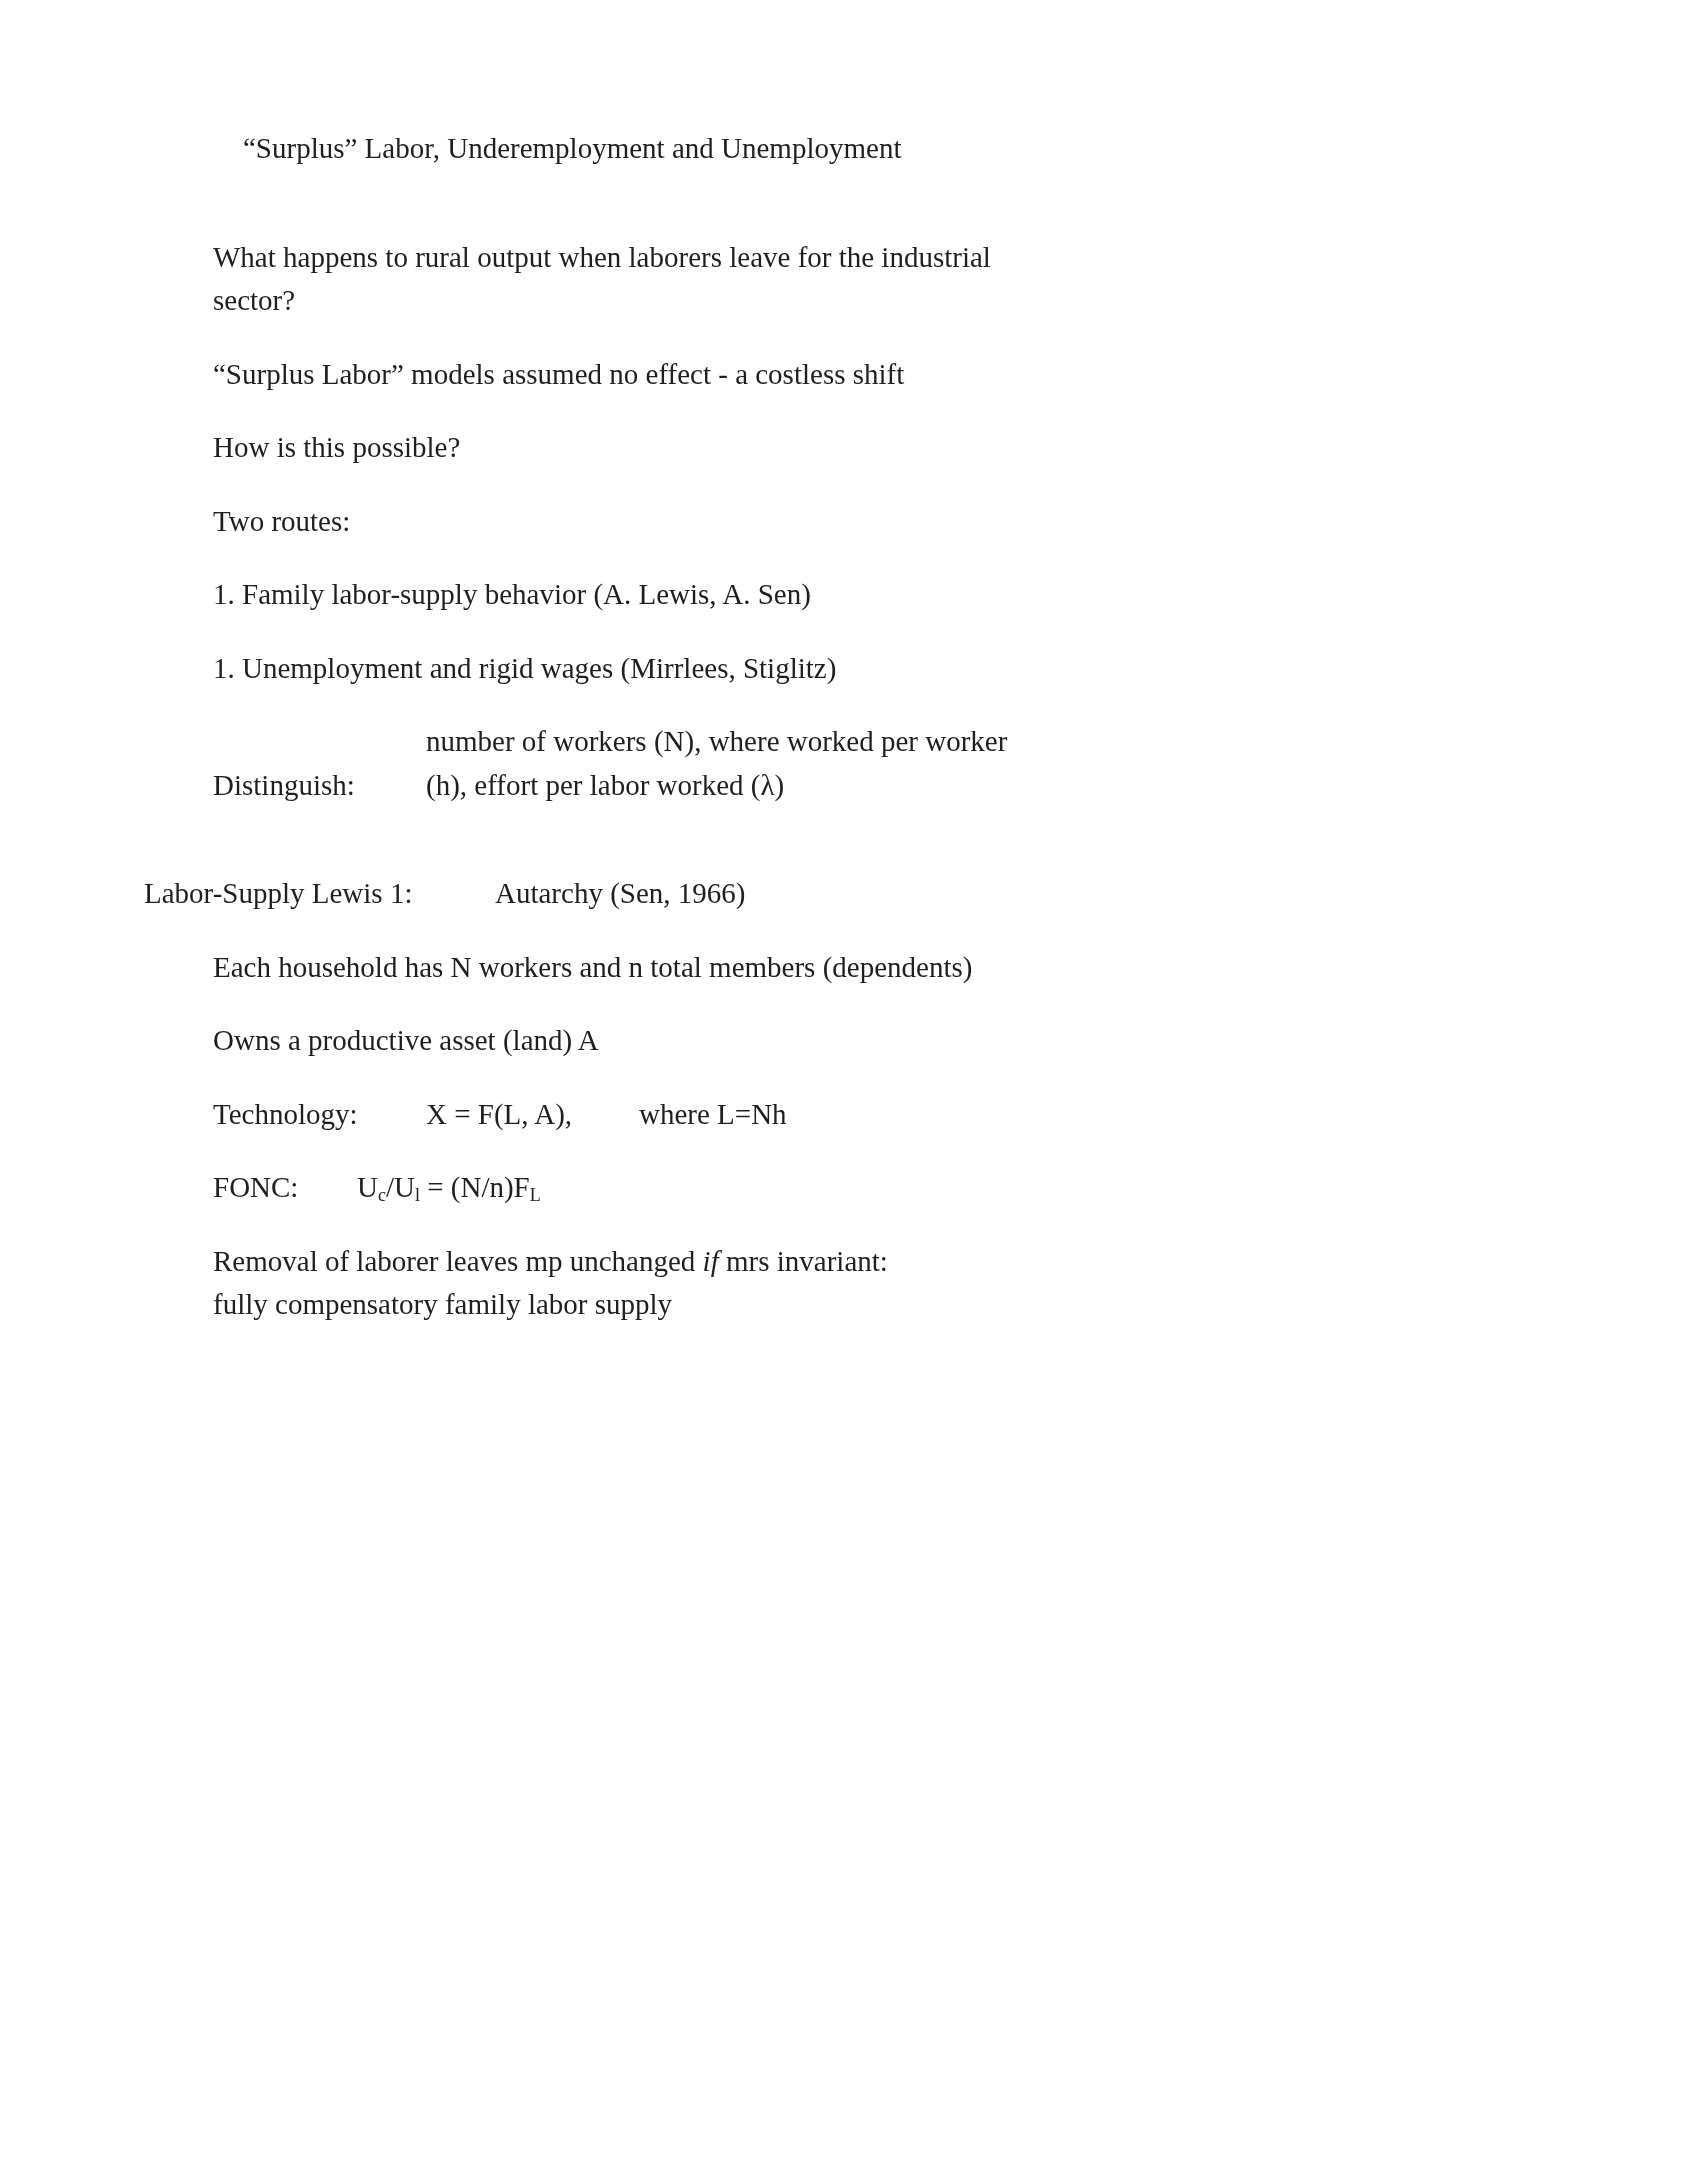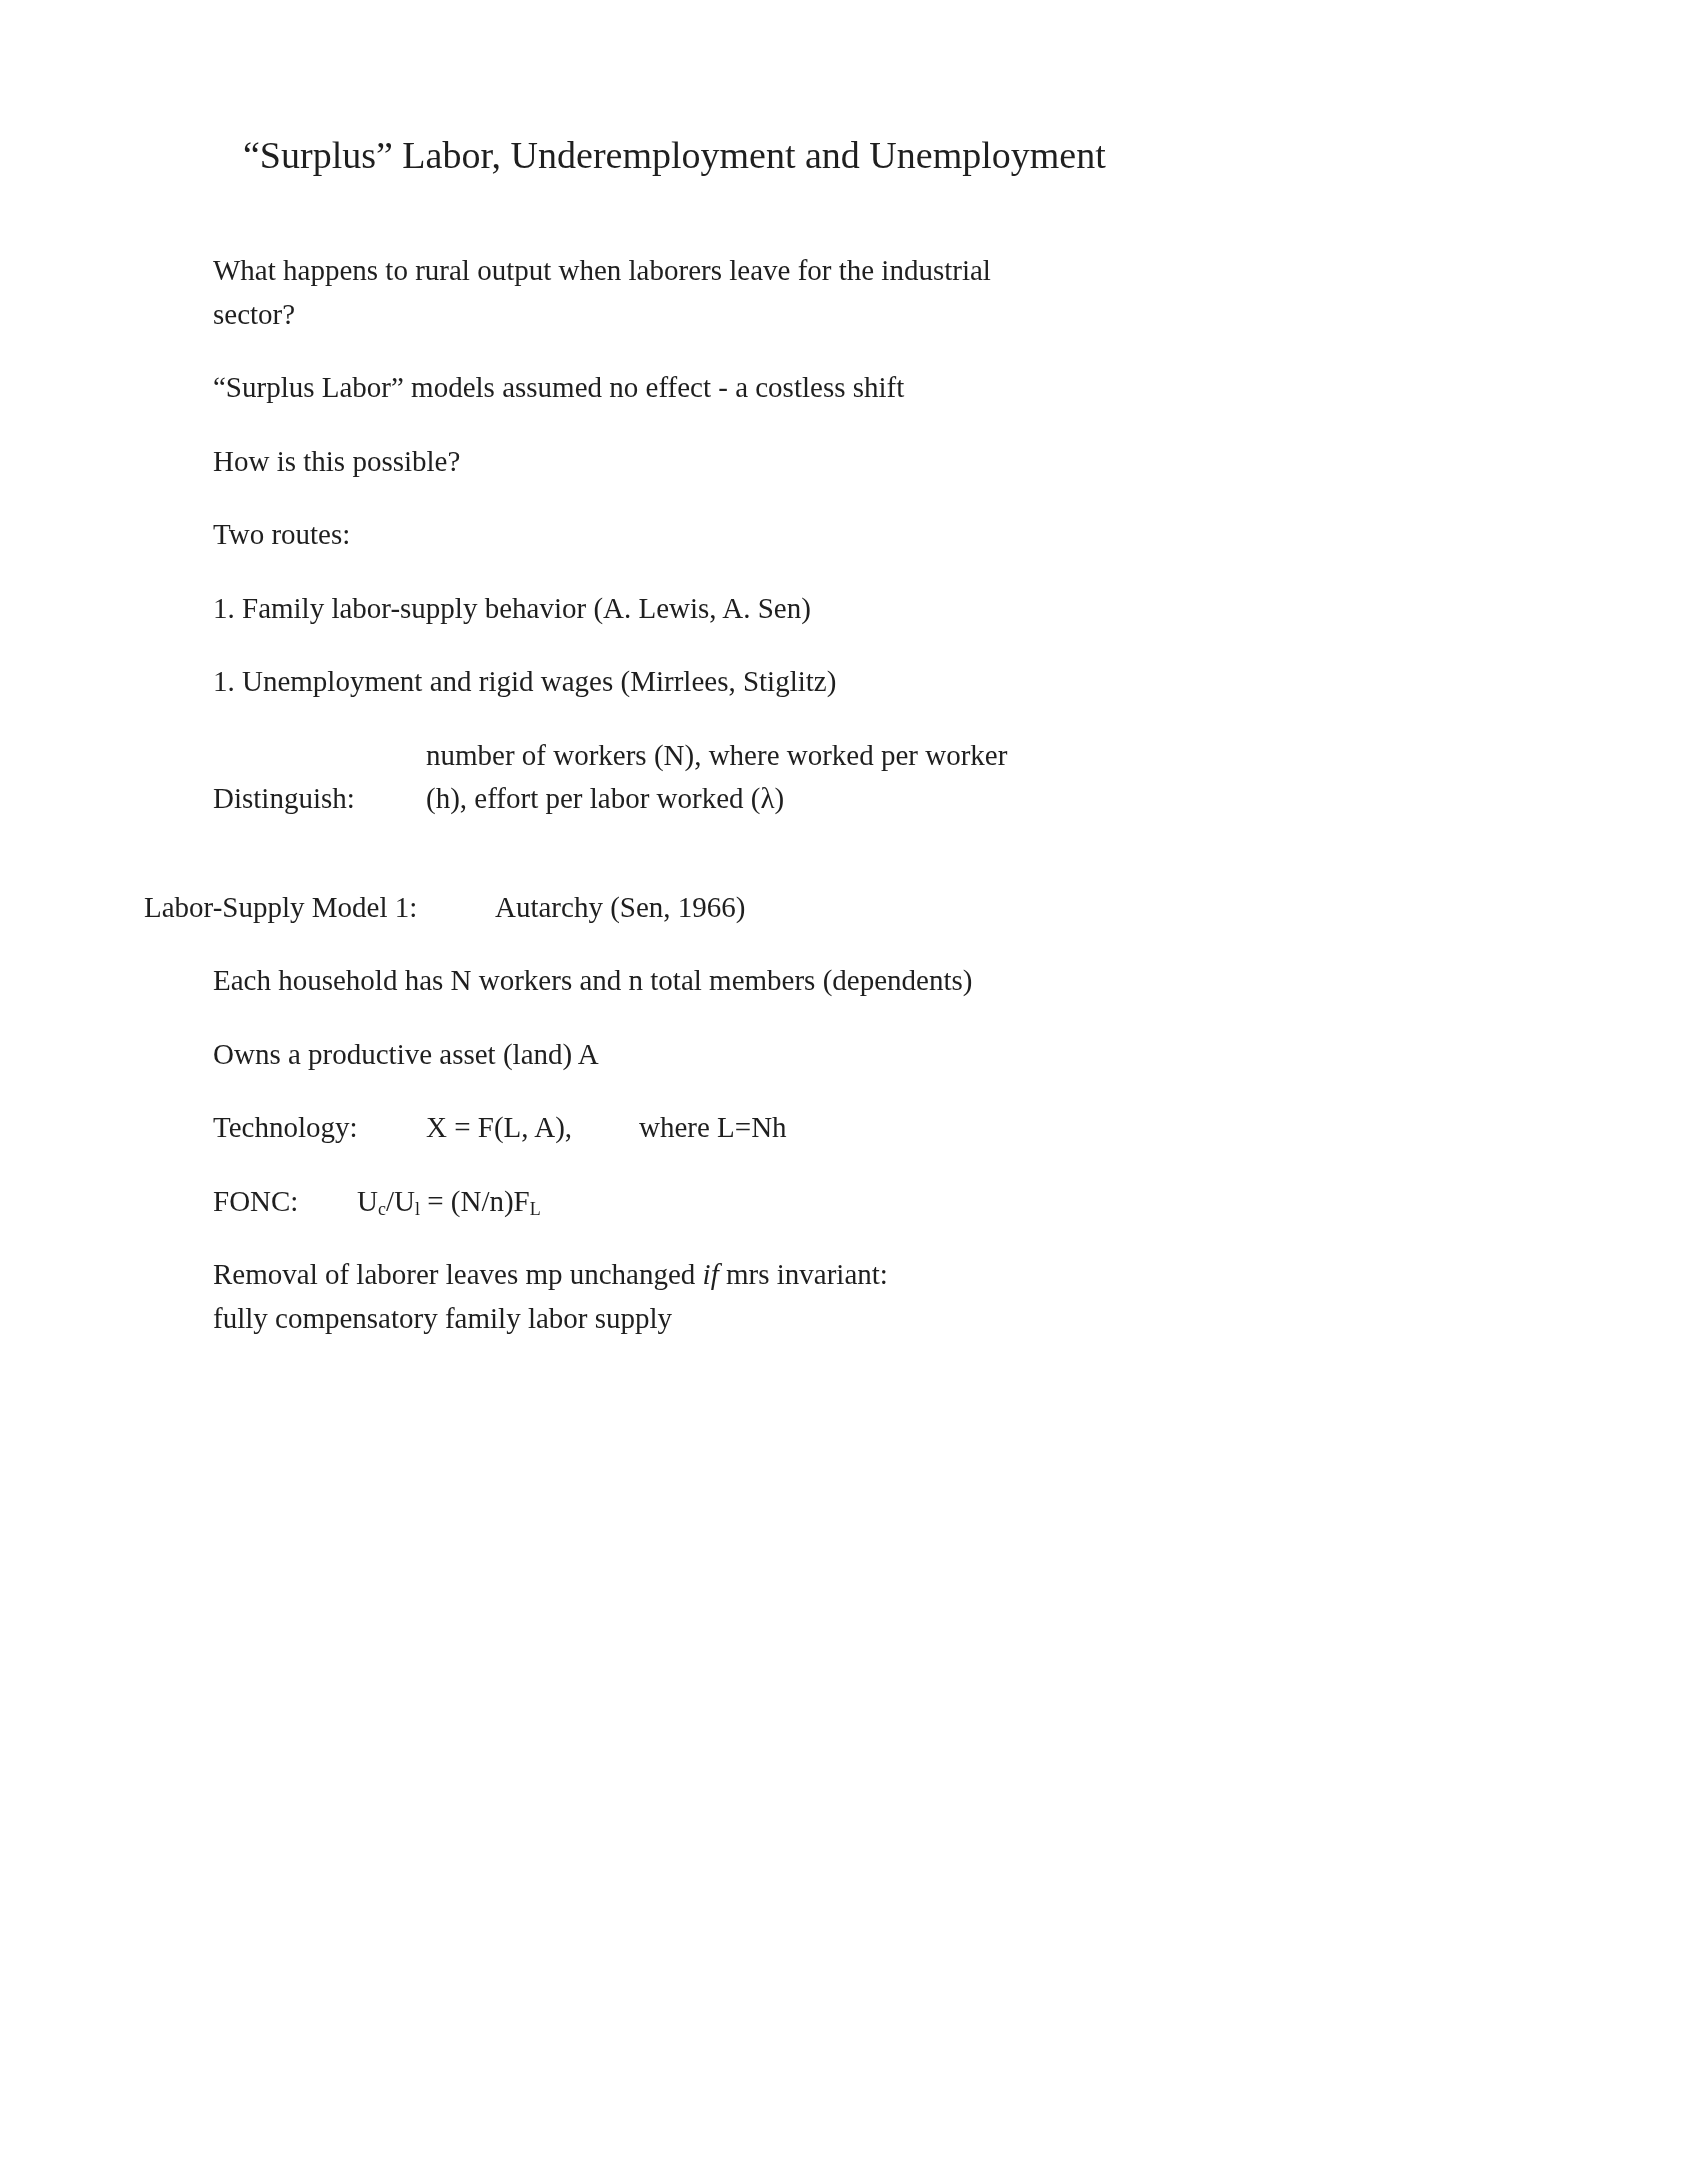--- a/index.html
+++ b/index.html
@@ -16,21 +16,21 @@
   }
   .page {
     box-sizing: border-box;
     width: 1683px;
     height: 2178px;
     padding: 127px 119px 0 144px;
     font-size: 29px;
     line-height: 1.5;
   }
   .title {
-    font-size: 38px;
+    font-size: 29px;
     font-weight: normal;
     margin: 0 0 65px 99px;
   }
   .para {
     margin: 0 0 30px 69px;
   }
   .indent2 {
   }
   .row {
     display: flex;
@@ -75,21 +75,21 @@
 
   <div class="para row">
     <span class="label-215">Distinguish:</span>
     <span>
       <span class="line">number of workers (N), where worked per worker</span>
       <span class="line">(h), effort per labor worked (λ)</span>
     </span>
   </div>
 
   <div class="section-heading row">
-    <span class="label-355">Labor-Supply Model 1:</span>
+    <span class="label-355">Labor-Supply Lewis 1:</span>
     <span>Autarchy (Sen, 1966)</span>
   </div>
 
   <p class="para">Each household has N workers and n total members (dependents)</p>
 
   <p class="para">Owns a productive asset (land) A</p>
 
   <div class="para row">
     <span class="label-215">Technology:</span>
     <span class="eq-215">X = F(L, A),</span>

